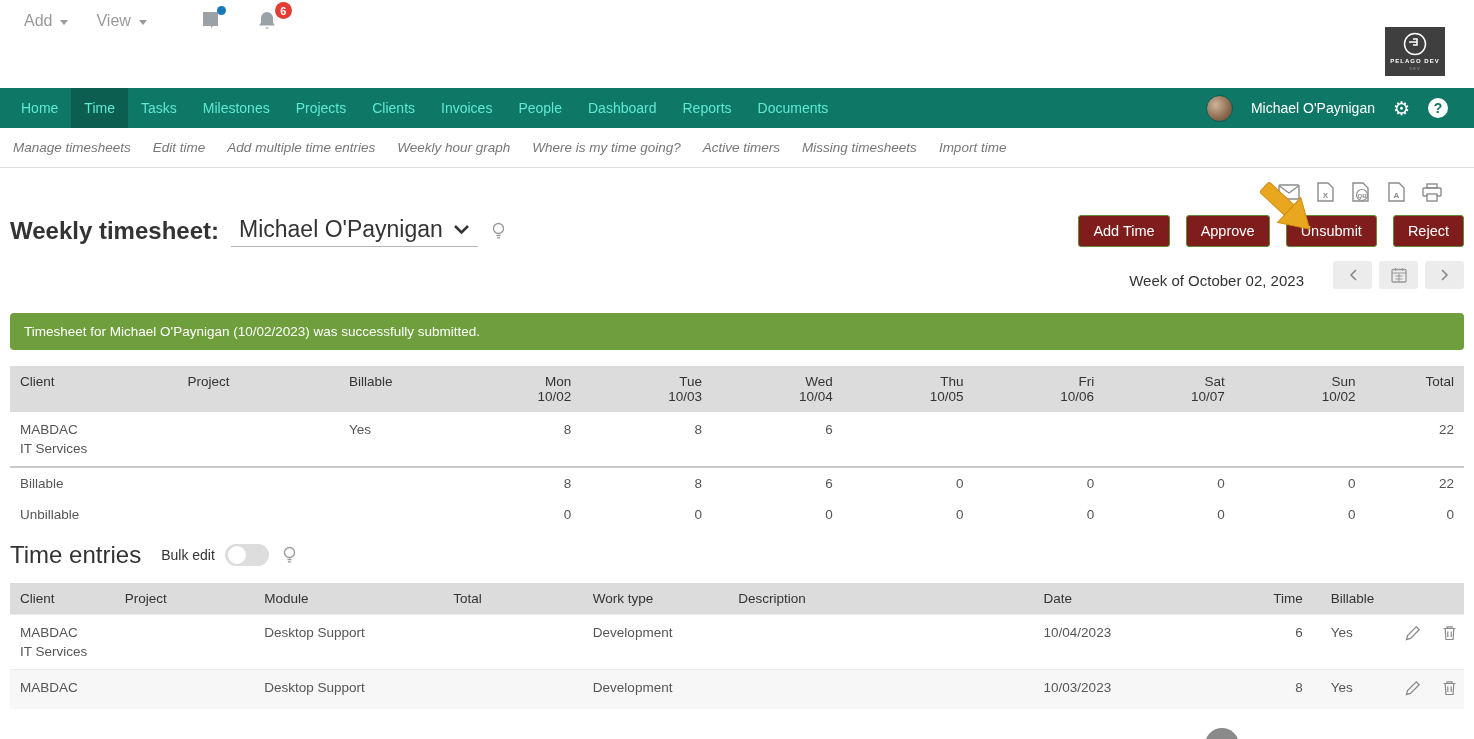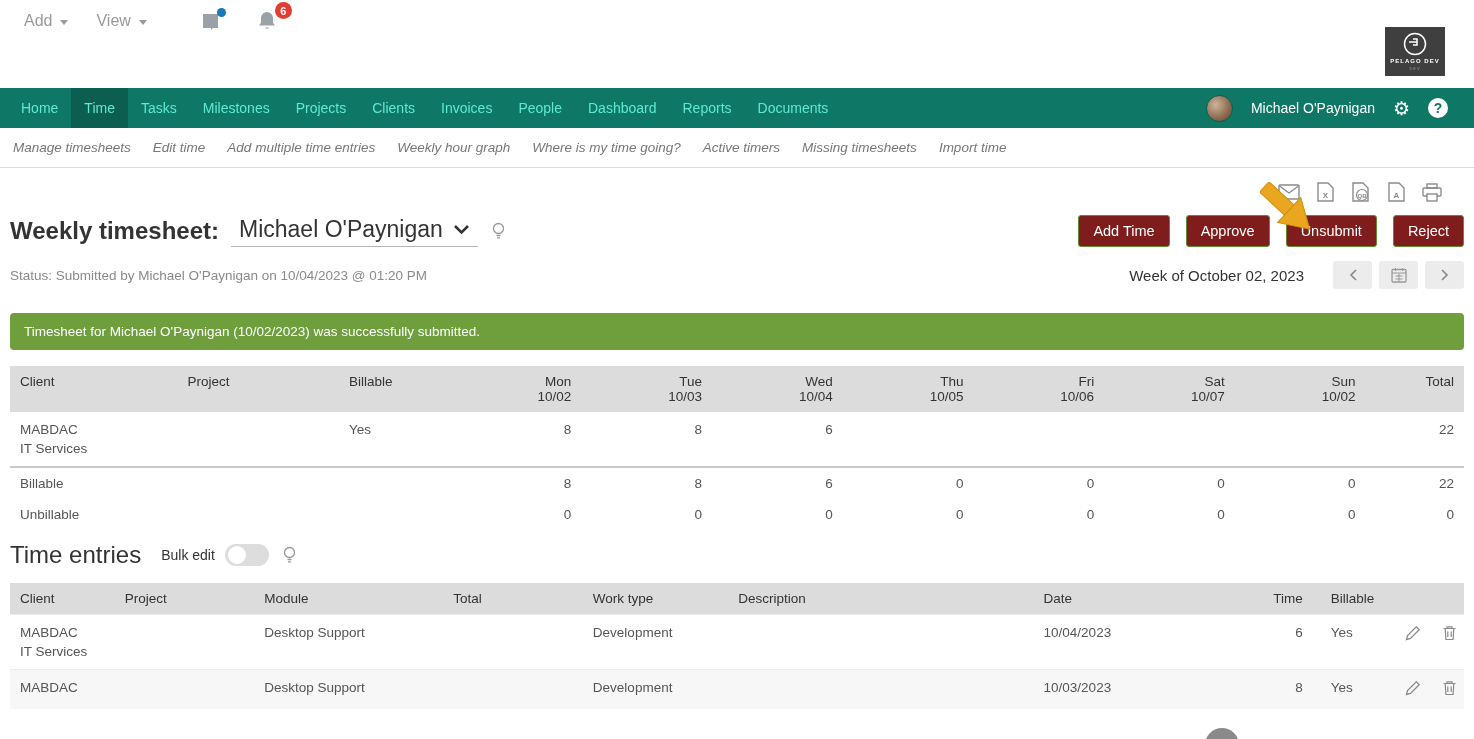--- a/index.html
+++ b/index.html
@@ -1,21 +1,21 @@
 <!DOCTYPE html>
 <html><head>
 <meta charset="utf-8">
 <style>
   * { box-sizing: border-box; margin: 0; padding: 0; }
   html,body { width:1474px; height:739px; overflow:hidden; }
   body { font-family:"Liberation Sans", sans-serif; background:#fff; color:#555; position:relative; }
 
   
   .utility-bar { height:88px; position:relative; padding:8px 14px 0 14px; }
-  .utility-left { display:flex; align-items:center; gap:8px; }
+  .utility-left { display:flex; align-items:flex-start; gap:8px; }
   .menu-item { display:inline-flex; align-items:center; color:#9a9a9a; font-size:16px; padding:4px 10px; cursor:pointer; }
   .caret { width:0; height:0; border-left:4px solid transparent; border-right:4px solid transparent; border-top:5px solid #9a9a9a; display:inline-block; margin-left:8px; margin-top:2px; }
   .icon-btn { position:relative; padding:2px 8px; display:inline-flex; align-items:center; cursor:pointer; }
   .blue-dot { position:absolute; top:-2px; right:2px; width:9px; height:9px; border-radius:50%; background:#1779b8; }
   .badge { position:absolute; top:-6px; right:-6px; min-width:17px; height:17px; border-radius:50%; background:#e23c33; color:#fff; font-size:11px; font-weight:bold; display:flex; align-items:center; justify-content:center; }
 
   .logo-box { position:absolute; top:27px; right:29px; width:60px; height:49px; background:#3f3f3f; color:#fff; display:flex; flex-direction:column; align-items:center; justify-content:center; gap:2px; }
   .logo-text { font-size:6px; font-weight:bold; letter-spacing:1px; }
   .logo-sub { font-size:4px; color:#9a9a9a; letter-spacing:1px; }
 
@@ -43,21 +43,21 @@
 
   .title-row { display:flex; align-items:center; margin-top:13px; }
   .page-title { font-size:24px; font-weight:700; color:#333; }
   .person-selector { display:inline-flex; align-items:center; gap:10px; font-size:23px; color:#333; border-bottom:1px solid #b5b5b5; padding:0 8px 3px 8px; margin-left:12px; cursor:pointer; }
   .bulb { margin-left:14px; cursor:pointer; display:inline-flex; }
   .btn-group { margin-left:auto; display:flex; gap:16px; }
   .green-btn { background:#7f1d1d; border:1px solid #5f8c33; color:#fff; font-size:14.5px; padding:7px 14px; border-radius:3px; cursor:pointer; font-family:inherit; }
 
   .status-row { display:flex; align-items:center; margin-top:14px; }
   .status-text { font-size:13.5px; color:#8a8a8a; }
-  .week-group { margin-left:auto; display:flex; align-items:center; gap:7px; }
+  .week-group { margin-left:auto; display:flex; align-items:flex-end; gap:7px; }
   .week-label { font-size:15px; color:#333; margin-right:22px; }
   .week-btn { width:39px; height:28px; background:#ececec; border:none; border-radius:3px; display:flex; align-items:center; justify-content:center; cursor:pointer; }
 
   .alert { margin-top:24px; background:#6f9f3d; color:#fff; font-size:13.5px; padding:11px 14px; border-radius:4px; }
 
   
   table { width:100%; border-collapse:collapse; table-layout:fixed; }
   .weekly-table { margin-top:16px; }
   .weekly-table thead tr { background:#dcdcdc; }
   .weekly-table th { font-weight:400; font-size:13.5px; color:#333; padding:8px 10px; vertical-align:top; text-align:left; }
@@ -214,21 +214,20 @@
     </span>
     <div class="btn-group">
       <button class="green-btn">Add Time</button>
       <button class="green-btn">Approve</button>
       <button class="green-btn">Unsubmit</button>
       <button class="green-btn">Reject</button>
     </div>
   </div>
 
   <div class="status-row">
-    <span class="status-text">Status: Submitted by Michael O'Paynigan on 10/04/2023 @ 01:20 PM</span>
     <div class="week-group">
       <span class="week-label">Week of October 02, 2023</span>
       <button class="week-btn">
         <svg width="10" height="14" viewBox="0 0 10 14">
             <polyline points="8,2 3,7 8,12" fill="none" stroke="#888" stroke-width="1.6"></polyline>
           </svg>
       </button>
       <button class="week-btn">
         <svg width="16" height="16" viewBox="0 0 16 16">
             <rect x="1" y="2.5" width="14" height="12.5" rx="1" fill="none" stroke="#999" stroke-width="1.3"></rect>

